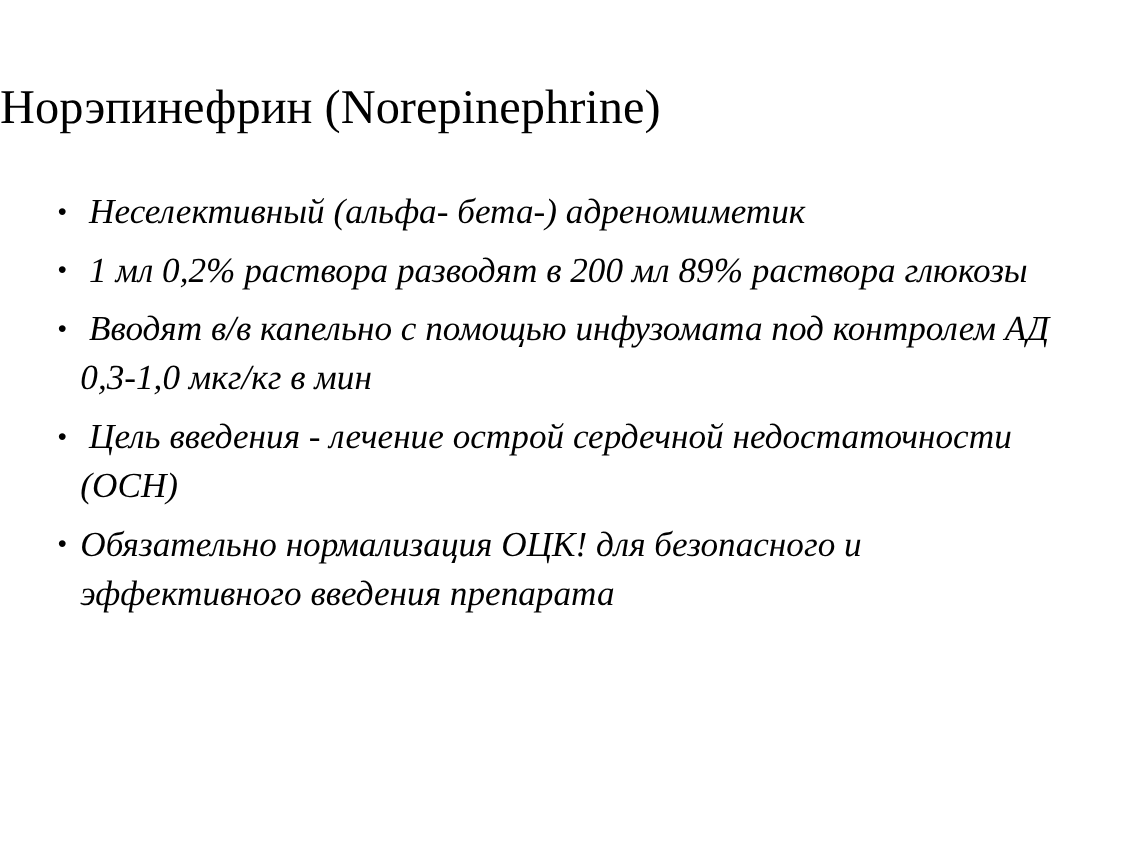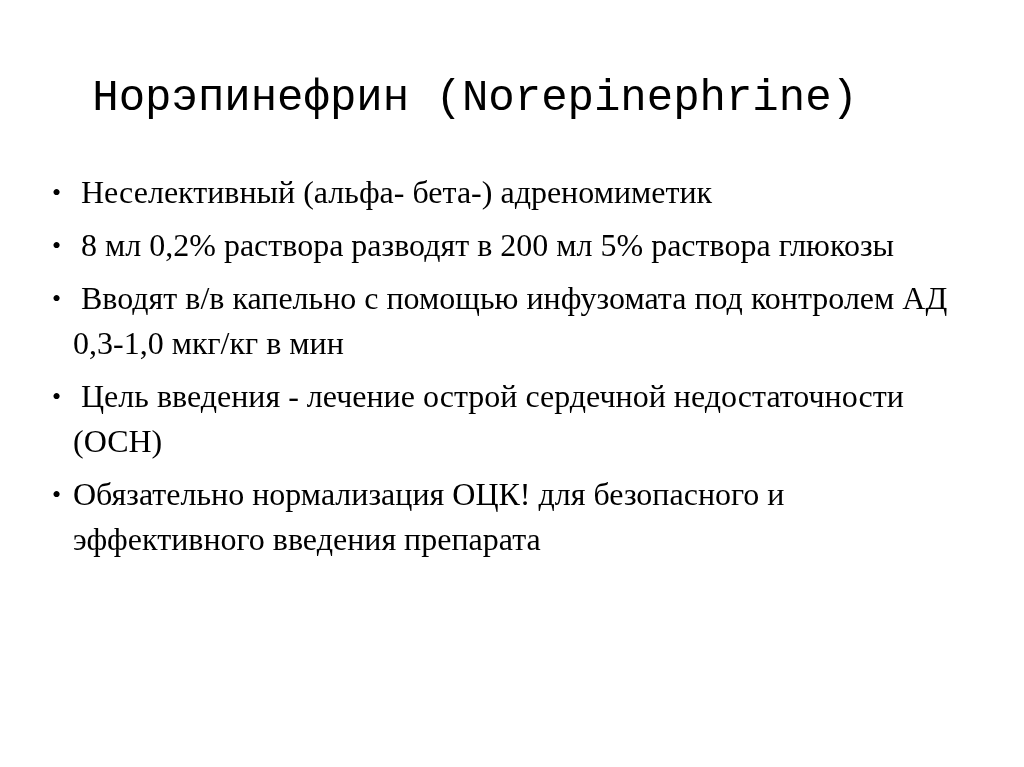--- a/index.html
+++ b/index.html
@@ -13,26 +13,25 @@
       position: relative;
       overflow: hidden;
       font-family: "Liberation Serif", "DejaVu Serif", serif;
       color: #000000;
     }
     .slide-title {
       position: absolute;
       left: 0;
       top: 68px;
       width: 858px;
-      text-align: right;
+      text-align: left;
       font-size: 44px;
       line-height: 60px;
       margin: 0;
       font-weight: normal;
-      font-family: Liberation Mono, monospace;
     }
     .bullet-list {
       position: absolute;
       left: 52px;
       top: 170px;
       width: 930px;
       margin: 0;
       padding: 0;
       list-style: none;
     }
@@ -45,38 +44,39 @@
     }
     .bullet-item .bullet {
       position: absolute;
       left: 0;
       top: 0;
       font-size: 26px;
       line-height: 45px;
     }
     .bullet-item .text {
       display: block;
+      font-style: italic;
     }
     .bullet-item.lead-space .text::before {
       content: "\00a0";
     }
   </style>
 </head>
 <body>
 
 <h1 class="slide-title">Норэпинефрин (Norepinephrine)</h1>
 
 <ul class="bullet-list">
   <li class="bullet-item lead-space" style="margin-bottom:8px;">
     <span class="bullet">•</span>
     <span class="text">Неселективный (альфа- бета-) адреномиметик</span>
   </li>
   <li class="bullet-item lead-space" style="margin-bottom:8px;">
     <span class="bullet">•</span>
-    <span class="text">8 мл 0,2% раствора разводят в 200 мл 5% раствора глюкозы</span>
+    <span class="text">1 мл 0,2% раствора разводят в 200 мл 89% раствора глюкозы</span>
   </li>
   <li class="bullet-item lead-space" style="margin-bottom:8px;">
     <span class="bullet">•</span>
     <span class="text">Вводят в/в капельно с помощью инфузомата под контролем АД 0,3-1,0 мкг/кг в мин</span>
   </li>
   <li class="bullet-item lead-space" style="margin-bottom:8px;">
     <span class="bullet">•</span>
     <span class="text">Цель введения - лечение острой сердечной недостаточности (ОСН)</span>
   </li>
   <li class="bullet-item">

